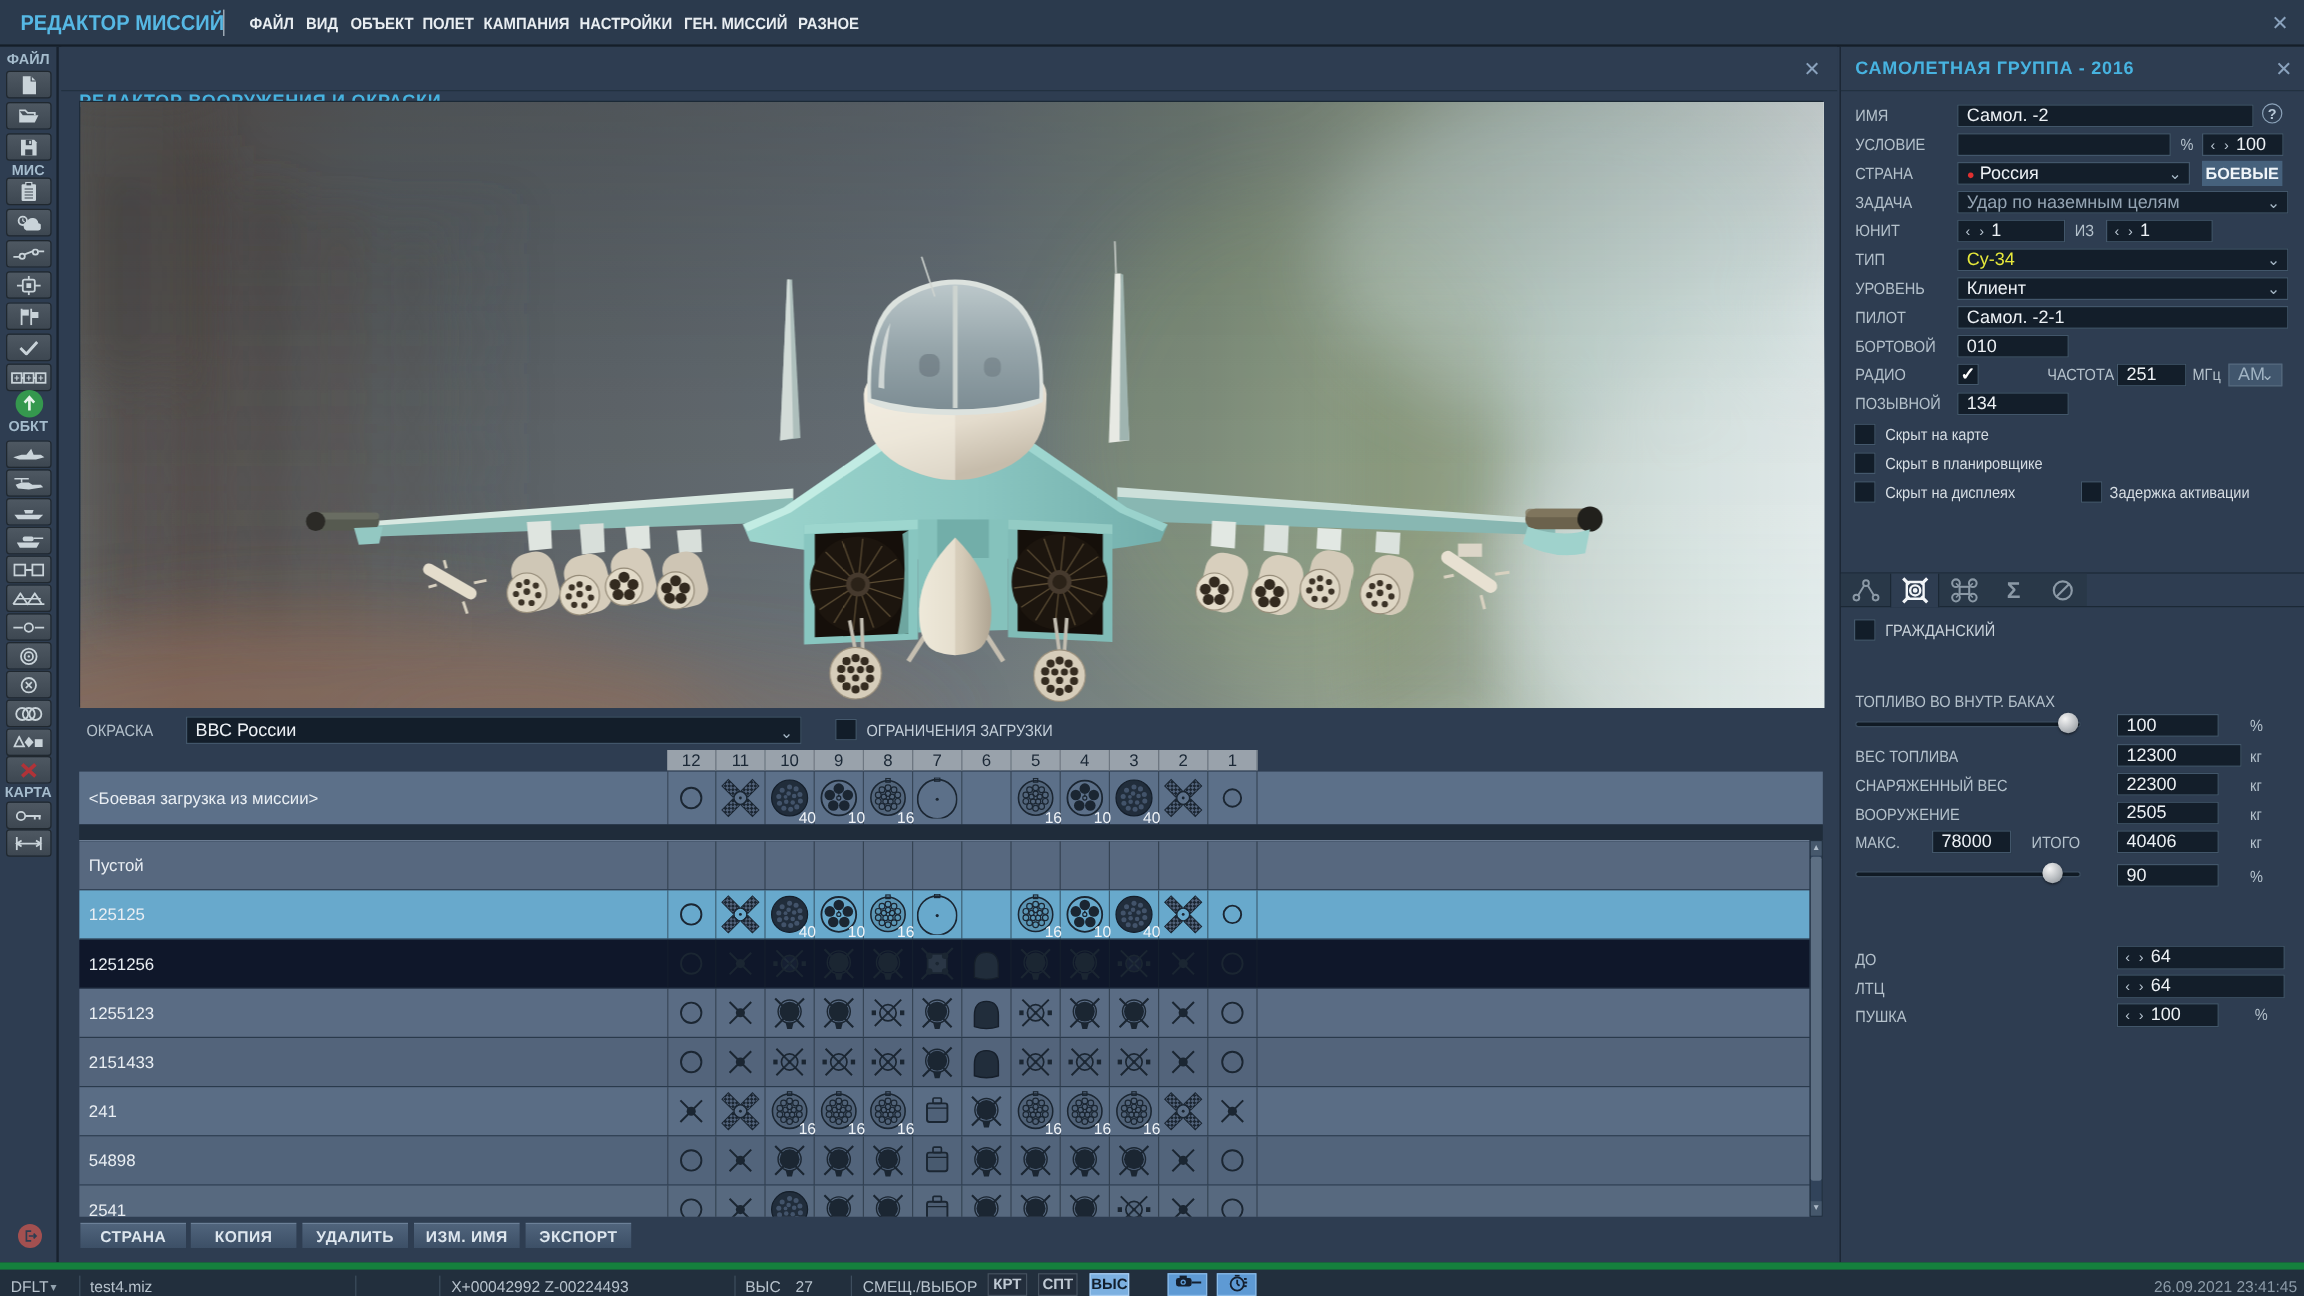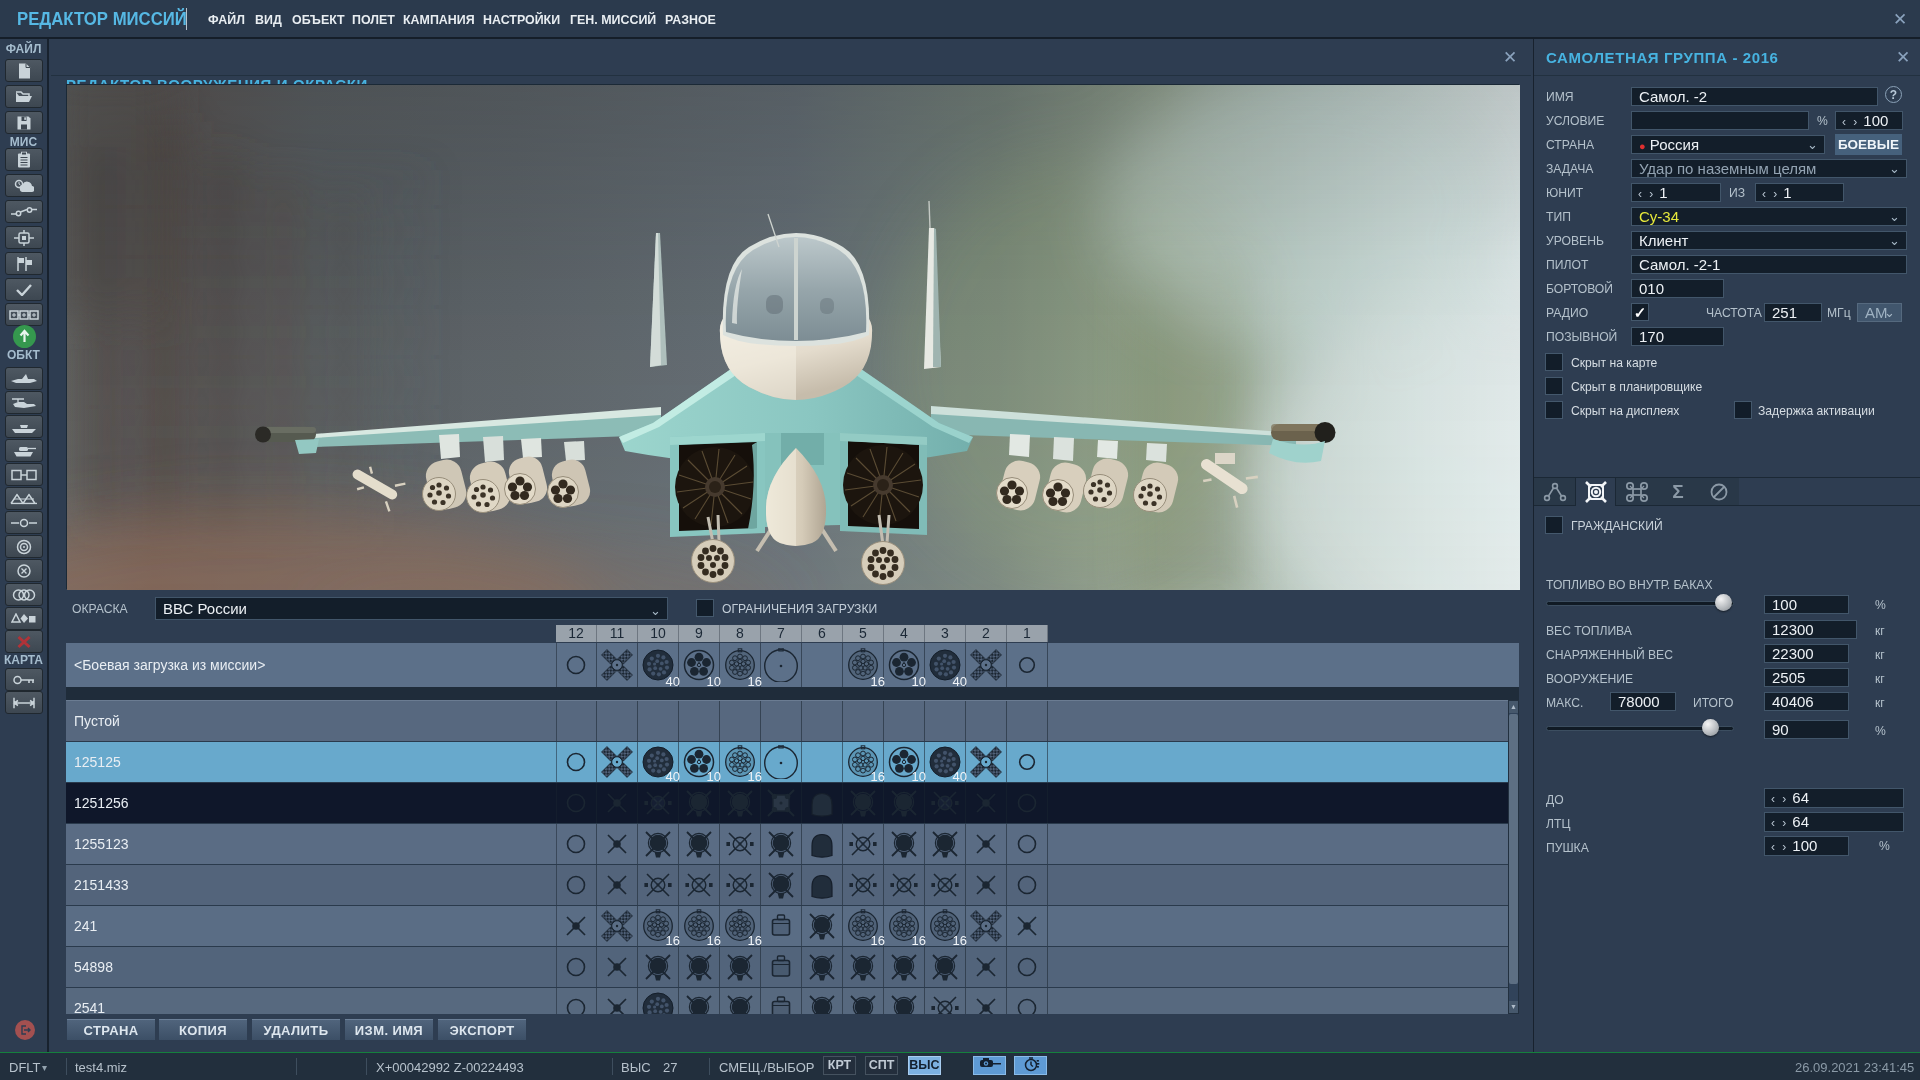--- a/index.html
+++ b/index.html
@@ -28,21 +28,21 @@
 .cnum { position:absolute; right:-2px; bottom:-2px; font-size:13px; color:#f0f4f8; }
 #rightpanel { position:absolute; left:1533px; top:39px; width:387px; height:1013px; background:#2e3d51; border-left:1px solid #18222e;padding-left:48px; }
 #rightpanel .ptitle { position:absolute; left:12px; top:10px; font-size:15px; font-weight:bold; color:#47b3e0; letter-spacing:0.6px; }
 .flabel { position:absolute; left:12px; font-size:13.5px; color:#b4c1cb; transform:scaleX(0.9); transform-origin:0 0; white-space:nowrap; }
 .inp { position:absolute; background:#131e2a; border:1px solid #42566a; color:#edf1f5; font-size:15px; line-height:17px; padding-left:7px; }
 .spin { position:absolute; background:#131e2a; border:1px solid #42566a; color:#edf1f5; font-size:15px; line-height:17px; }
 .spin .ch { color:#b9c6d2; font-size:12px; letter-spacing:2px; padding:0 4px 0 6px; }
 .dd { position:absolute; background:#131e2a; border:1px solid #42566a; color:#edf1f5; font-size:15px; line-height:17px; padding-left:7px; }
 .dd .arr { position:absolute; right:6px; top:0px; color:#a8bac8; font-size:13px; font-family:"Liberation Sans"; }
 .cb { position:absolute; width:18px; height:18px; background:#121d29; border:1px solid #44586c; }
-#statusbar { position:absolute; left:0; top:1052px; width:1920px; height:28px; background:#222f3d; border-top:1px solid #15803d; font-size:13px; color:#b7c2cc; }
+#statusbar { position:absolute; left:0; top:1052px; width:1920px; height:28px; background:#222f3d; border-top:6px solid #15803d; font-size:13px; color:#b7c2cc; }
 .sdiv { position:absolute; top:5px; width:1px; height:17px; background:#3e4e5e; }
 .sbtnflat { position:absolute; top:3px; height:19px; background:#232e3c; border:1px solid #45525f; color:#c0cad4; font-size:12.5px; font-weight:bold; text-align:center; line-height:17px; }
 .tabico { position:absolute; top:439px; width:41px; height:27px; }
 .tabico svg { position:absolute; left:50%; top:50%; transform:translate(-50%,-50%); }
 .slider { position:absolute; height:5px; background:#10captionbg; background:#101a24; border:1px solid #3c4e60; border-radius:3px; }
 .knob { position:absolute; width:17px; height:17px; border-radius:50%; background:radial-gradient(circle at 35% 30%, #f4f4f4, #b8bcc0 55%, #84898e); box-shadow:0 1px 2px rgba(0,0,0,0.5); }
 .stext { position:absolute; top:7px; }
 .btnm { position:absolute; top:980px; height:21px; width:88px; background:linear-gradient(#50647c,#3c4f66); border-top:1px solid #6c8098; color:#dde6ee; font-weight:bold; font-size:13px; text-align:center; line-height:21px; letter-spacing:0.4px; }
 </style>
 </head>
@@ -1151,21 +1151,21 @@
     <div class="inp" style="left:97px; top:216px; width:276px; height:19px;">Самол. -2-1</div>
     <span class="flabel" style="top:242px">БОРТОВОЙ</span>
     <div class="inp" style="left:97px; top:240px; width:93px; height:19px;">010</div>
     <span class="flabel" style="top:266px">РАДИО</span>
     <div class="cb" style="left:97px; top:264px; color:#fff; font-size:15px; font-weight:bold; text-align:center; line-height:17px;">✓</div>
     <span class="flabel" style="left:172px; top:266px">ЧАСТОТА</span>
     <div class="inp" style="left:230px; top:264px; width:58px; height:19px;">251</div>
     <span class="flabel" style="left:293px; top:266px">МГц</span>
     <div class="dd" style="left:323px; top:264px; width:45px; height:19px; background:#41566d; border-color:#55697e; color:#9fb2c2;">АМ<span class="arr">⌄</span></div>
     <span class="flabel" style="top:290px">ПОЗЫВНОЙ</span>
-    <div class="inp" style="left:97px; top:288px; width:93px; height:19px;">170</div>
+    <div class="inp" style="left:97px; top:288px; width:93px; height:19px;">134</div>
     <div class="cb" style="left:11px; top:314px;"></div>
     <span class="flabel" style="left:37px; top:316px; color:#d6dde3;">Скрыт на карте</span>
     <div class="cb" style="left:11px; top:338px;"></div>
     <span class="flabel" style="left:37px; top:340px; color:#d6dde3;">Скрыт в планировщике</span>
     <div class="cb" style="left:11px; top:362px;"></div>
     <span class="flabel" style="left:37px; top:364px; color:#d6dde3;">Скрыт на дисплеях</span>
     <div class="cb" style="left:200px; top:362px;"></div>
     <span class="flabel" style="left:224px; top:364px; color:#d6dde3;">Задержка активации</span>
 
     <div style="position:absolute; left:0; top:438px; width:387px; height:1px; background:#1b2835;"></div>
@@ -1220,21 +1220,21 @@
 
     <div class="cb" style="left:11px; top:477px;"></div>
     <span class="flabel" style="left:37px; top:479px; color:#c9d2da;">ГРАЖДАНСКИЙ</span>
 
     <span class="flabel" style="top:538px; font-size:13.5px;">ТОПЛИВО ВО ВНУТР. БАКАХ</span>
     <div class="slider" style="left:12px; top:562px; width:188px;"></div>
     <div class="knob" style="left:181px; top:555px;"></div>
     <div class="inp" style="left:230px; top:556px; width:85px; height:19px;">100</div>
     <span class="flabel" style="left:341px; top:558px">%</span>
     <span class="flabel" style="top:584px">ВЕС ТОПЛИВА</span>
-    <div class="inp" style="left:230px; top:581px; width:93px; height:19px;">12300</div>
+    <div class="inp" style="left:230px; top:581px; width:104px; height:19px;">12300</div>
     <span class="flabel" style="left:341px; top:584px">кг</span>
     <span class="flabel" style="top:608px">СНАРЯЖЕННЫЙ ВЕС</span>
     <div class="inp" style="left:230px; top:605px; width:85px; height:19px;">22300</div>
     <span class="flabel" style="left:341px; top:608px">кг</span>
     <span class="flabel" style="top:632px">ВООРУЖЕНИЕ</span>
     <div class="inp" style="left:230px; top:629px; width:85px; height:19px;">2505</div>
     <span class="flabel" style="left:341px; top:632px">кг</span>
     <span class="flabel" style="top:656px">МАКС.</span>
     <div class="inp" style="left:76px; top:653px; width:66px; height:19px;">78000</div>
     <span class="flabel" style="left:159px; top:656px">ИТОГО</span>

